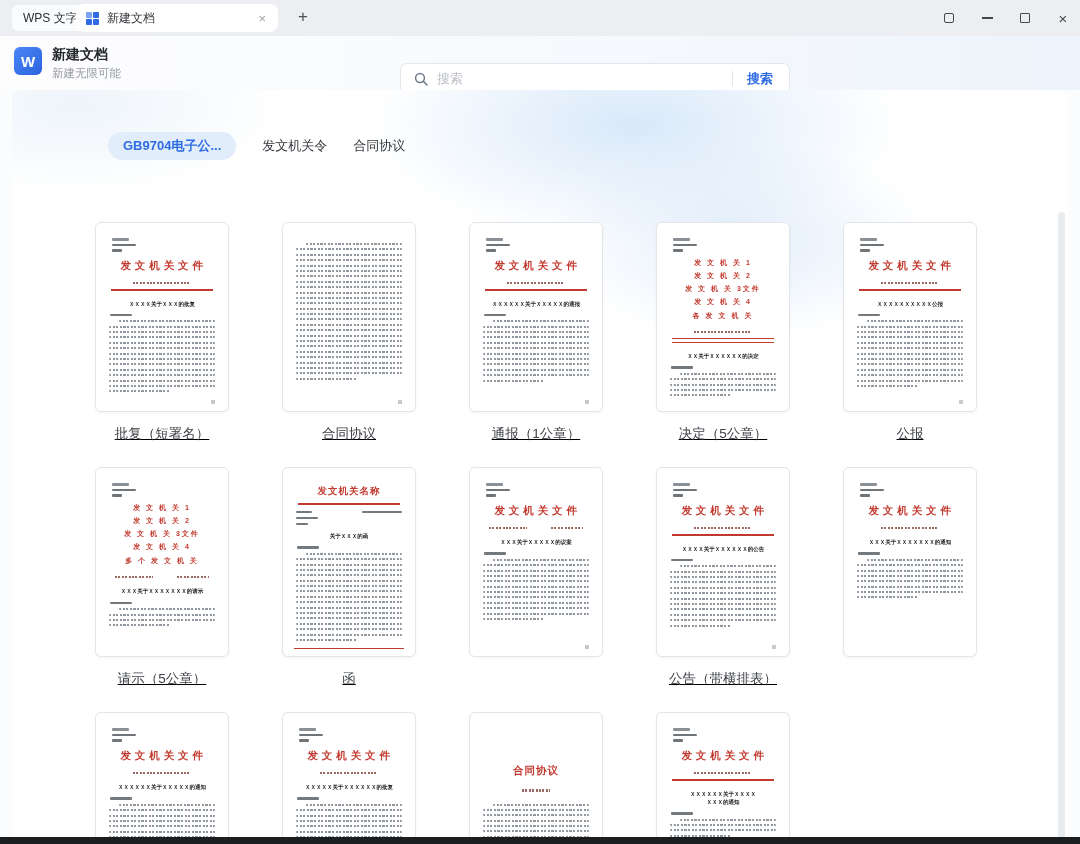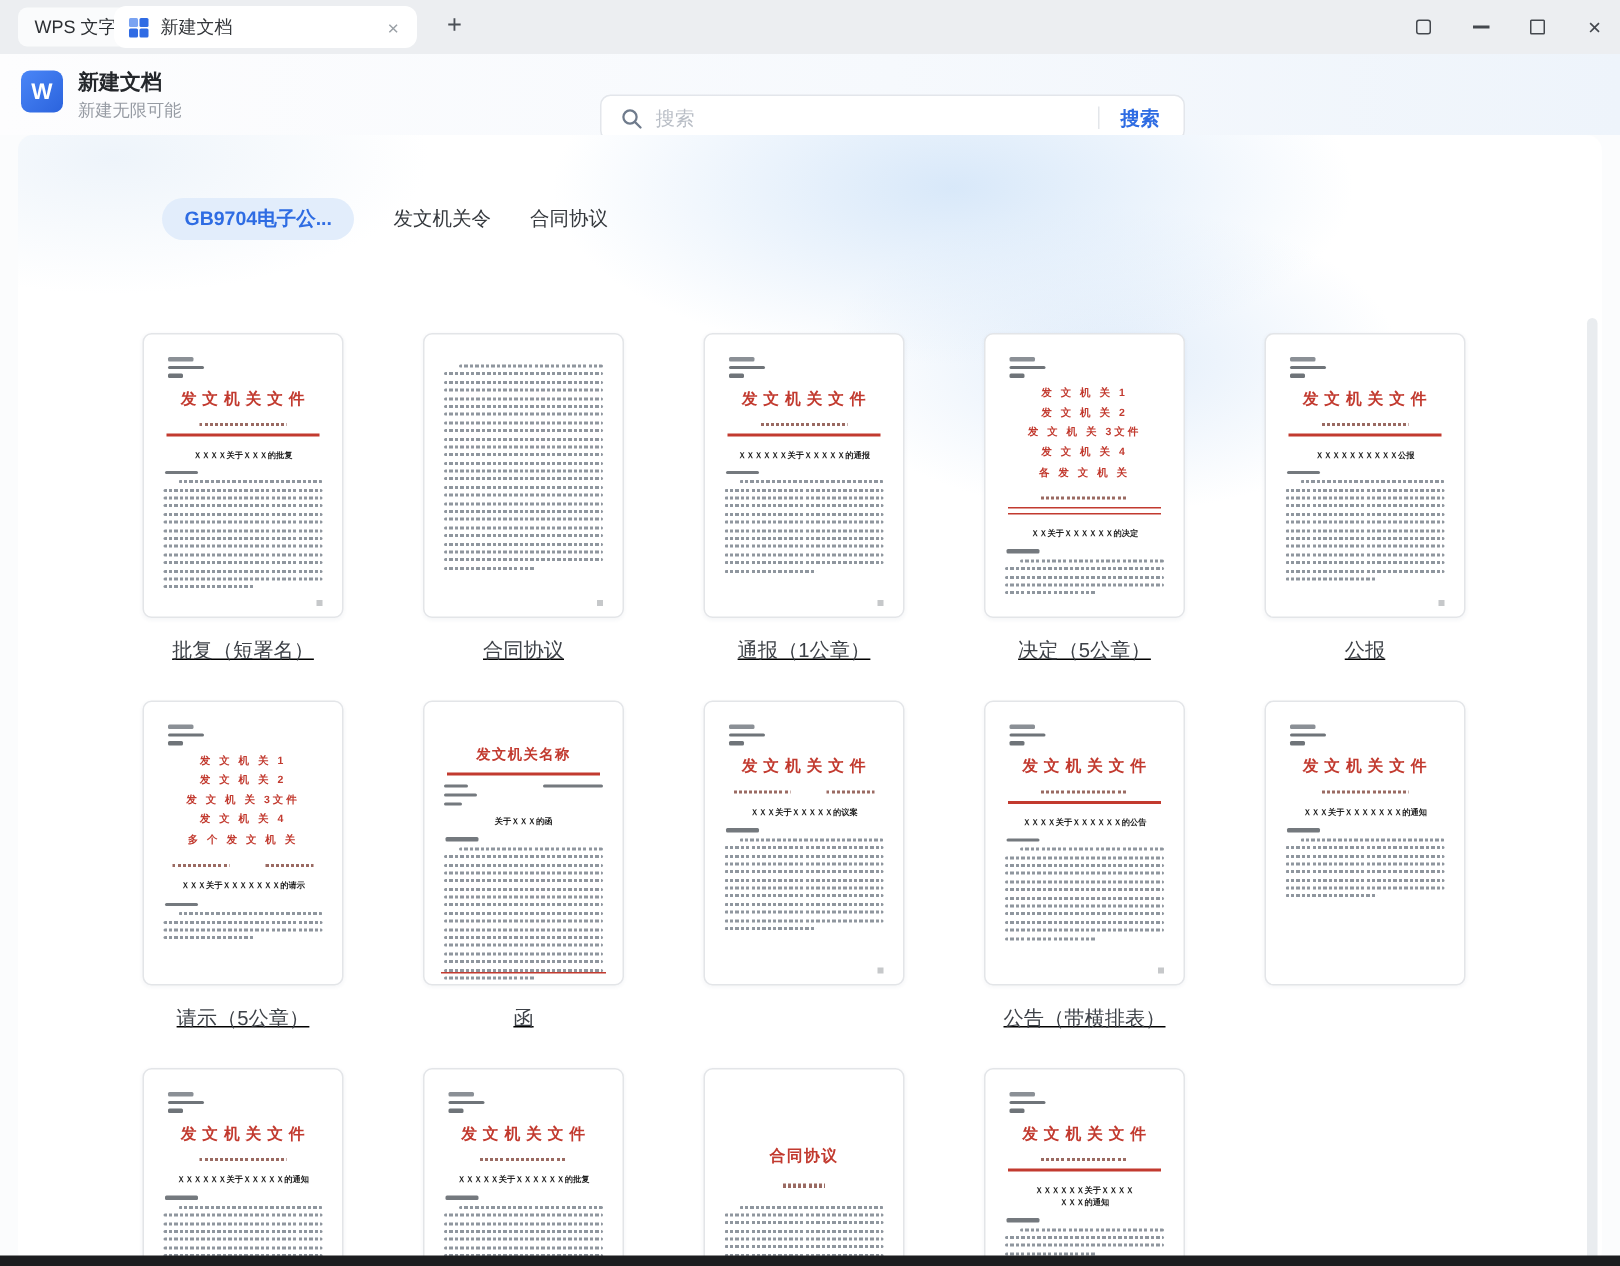--- a/index.html
+++ b/index.html
@@ -88,21 +88,21 @@
   .sub-seg { height:2.5px; background:repeating-linear-gradient(90deg,#9a6a62 0 2px, rgba(0,0,0,0) 2px 3.4px); }
   .rule { margin:5px 2px 0; height:1.5px; background:#c23a2f; }
   .rule-double { margin:5px 2px 0; height:4.5px; border-top:1.3px solid #c23a2f; border-bottom:1.3px solid #c23a2f; }
   .hd { margin-top:9px; text-align:center; font-size:5.5px; font-weight:bold; color:#1d1d1d;
         line-height:1.5; white-space:pre-line; }
   .salut { margin:6px 0 4px 1px; width:22px; height:2.5px; background:#74797e; border-radius:1px; }
   .bl { height:2px; margin-bottom:3.4px; border-radius:1px;
         background:repeating-linear-gradient(90deg,#8f969e 0 2.2px, rgba(0,0,0,0) 2.2px 3.6px); }
   .pg { position:absolute; right:13px; bottom:7px; width:4px; height:4px; background:#c6c8ca; }
 
-  .letter-title { margin-top:16px; text-align:center; color:#c23a2f; font-weight:bold; font-size:9.5px;
+  .letter-title { margin-top:4px; text-align:center; color:#c23a2f; font-weight:bold; font-size:9.5px;
                   letter-spacing:1px; white-space:nowrap; }
   .l-meta { margin-top:6px; }
   .l-row { display:flex; justify-content:space-between; margin-bottom:3.5px; }
   .l-seg { height:2.5px; background:#74797e; border-radius:1px; }
   .rule-bottom { position:absolute; left:11px; right:11px; bottom:7px; height:1.5px; background:#c23a2f; }
 
   .ling-title { margin-top:38px; text-align:center; color:#c23a2f; font-weight:bold; font-size:10.5px;
                 letter-spacing:1px; }
   .ling-sub { margin:11px auto 0; width:28px; height:2.5px;
               background:repeating-linear-gradient(90deg,#9a6a62 0 2px, rgba(0,0,0,0) 2px 3.4px); }

